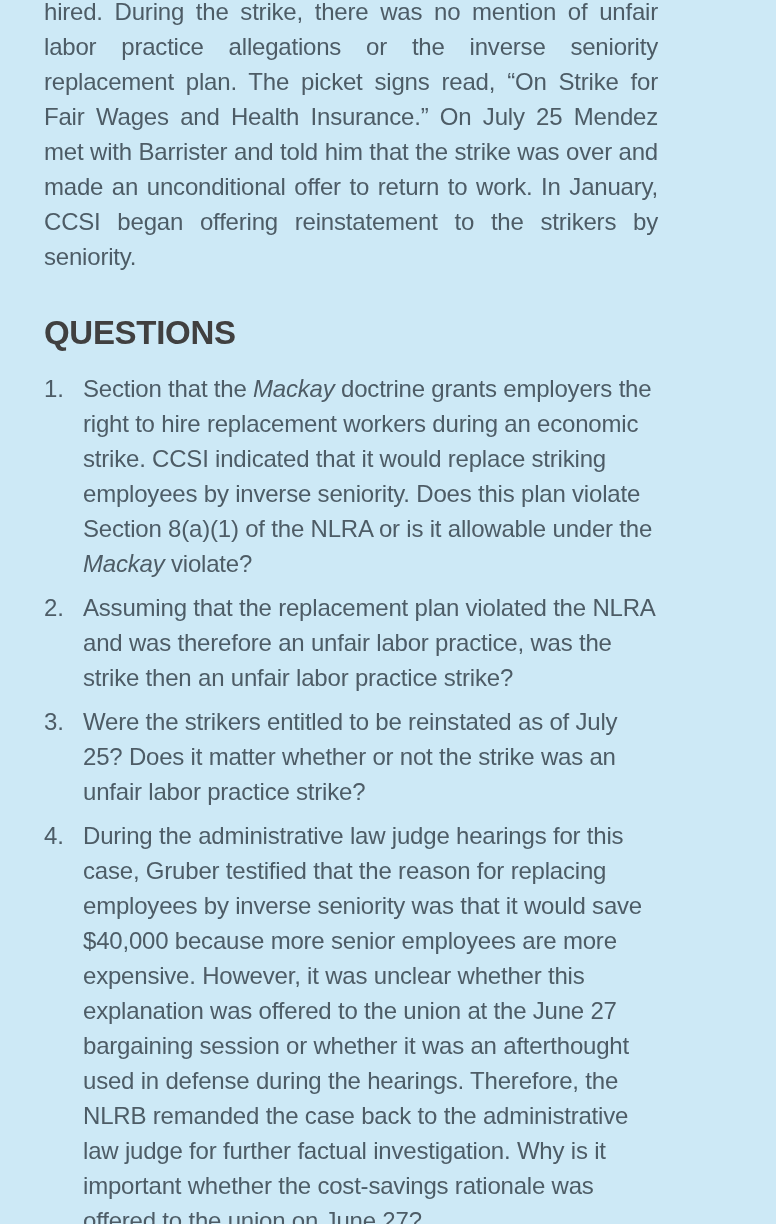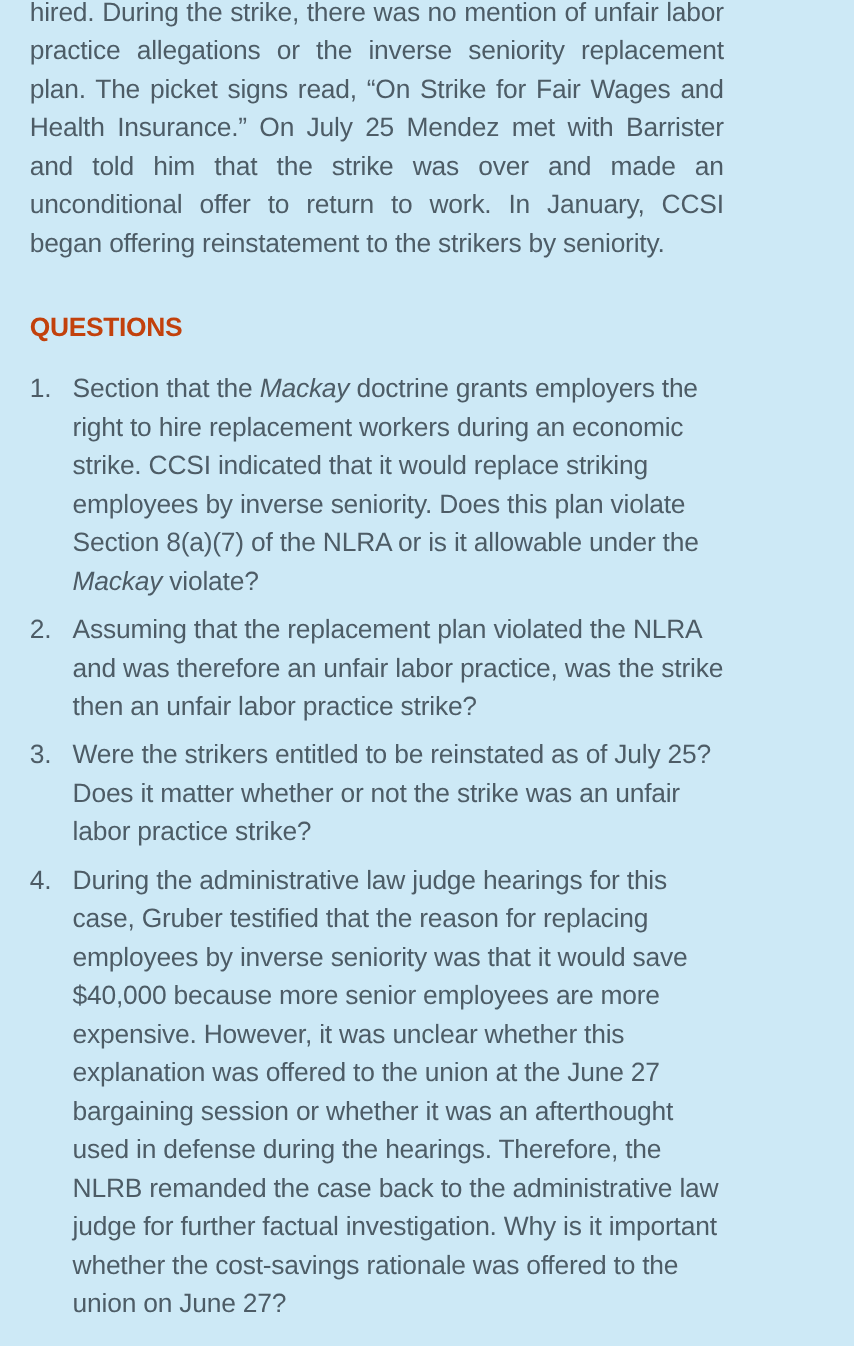--- a/index.html
+++ b/index.html
@@ -11,36 +11,36 @@
     height: 1224px;
     background: #cde9f6;
     overflow: hidden;
     font-family: "Liberation Sans", sans-serif;
     color: #4d5c66;
   }
   .page {
     box-sizing: border-box;
     width: 692px;
     height: 1224px;
-    padding: 0 34px 0 27px;
+    padding: 0 34px 0 44px;
     overflow: hidden;
   }
   .intro-paragraph {
     margin: -6px 0 0 0;
     font-size: 24px;
     line-height: 35px;
     text-align: justify;
     letter-spacing: -0.2px;
   }
   .questions-heading {
     margin: 41px 0 0 0;
-    font-size: 24px;
+    font-size: 33px;
     line-height: 35px;
     font-weight: bold;
-    color: #c2410c;
+    color: #404040;
     letter-spacing: -0.3px;
   }
   .questions-list {
     list-style: none;
     margin: 21px 0 0 0;
     padding: 0;
     font-size: 24px;
     line-height: 35px;
     letter-spacing: -0.2px;
   }
@@ -66,21 +66,21 @@
 <div class="page">
 
   <p class="intro-paragraph">hired. During the strike, there was no mention of unfair labor practice allegations or the inverse seniority replacement plan. The picket signs read, “On Strike for Fair Wages and Health Insurance.” On July 25 Mendez met with Barrister and told him that the strike was over and made an unconditional offer to return to work. In January, CCSI began offering reinstatement to the strikers by seniority.</p>
 
   <h2 class="questions-heading">QUESTIONS</h2>
 
   <ol class="questions-list">
 
     <li class="question-item">
       <span class="question-number">1.</span>
-      <span class="question-text"><span>Section that the </span><i>Mackay</i><span> doctrine grants employers the right to hire replacement workers during an economic strike. CCSI indicated that it would replace striking employees by inverse seniority. Does this plan violate Section 8(a)(7) of the NLRA or is it allowable under the </span><i>Mackay</i><span> violate?</span></span>
+      <span class="question-text"><span>Section that the </span><i>Mackay</i><span> doctrine grants employers the right to hire replacement workers during an economic strike. CCSI indicated that it would replace striking employees by inverse seniority. Does this plan violate Section 8(a)(1) of the NLRA or is it allowable under the </span><i>Mackay</i><span> violate?</span></span>
     </li>
 
     <li class="question-item">
       <span class="question-number">2.</span>
       <span class="question-text"><span>Assuming that the replacement plan violated the NLRA and was therefore an unfair labor practice, was the strike then an unfair labor practice strike?</span></span>
     </li>
 
     <li class="question-item">
       <span class="question-number">3.</span>
       <span class="question-text"><span>Were the strikers entitled to be reinstated as of July 25? Does it matter whether or not the strike was an unfair labor practice strike?</span></span>

